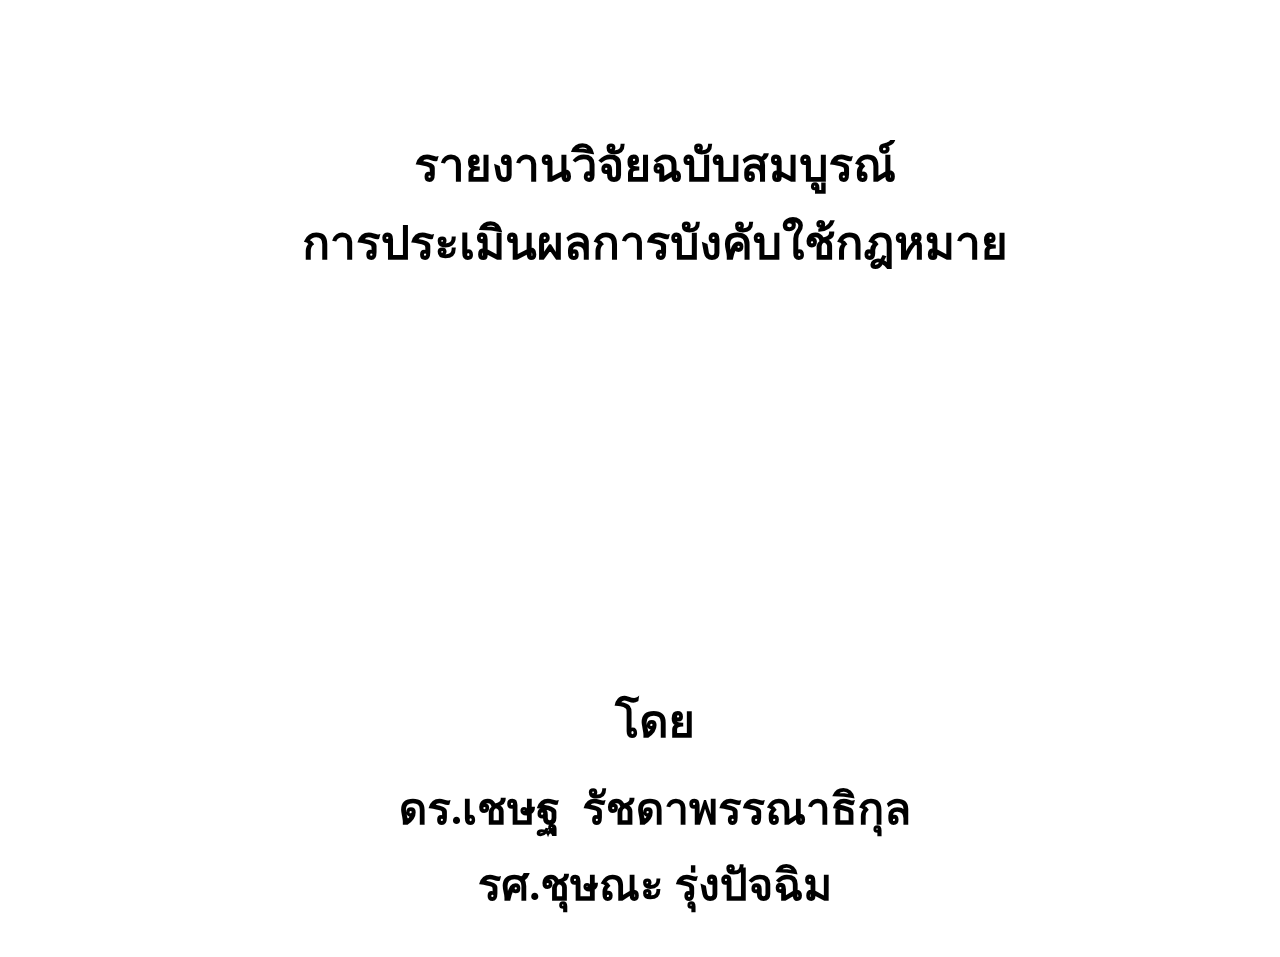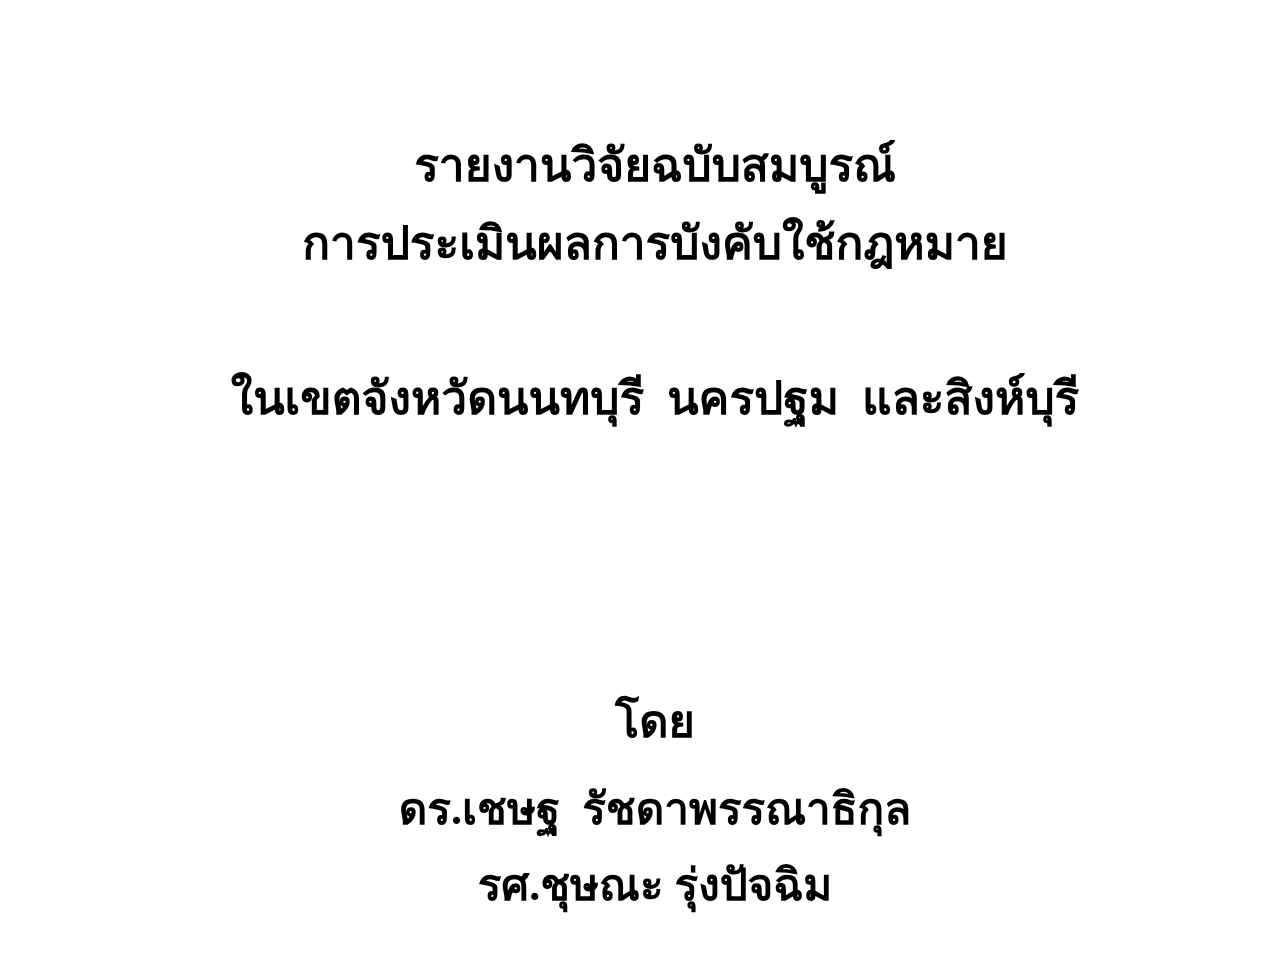--- a/index.html
+++ b/index.html
@@ -39,21 +39,20 @@
 </head>
 <body>
 
 <div class="doc-page">
 
   <div id="title-line-2" class="doc-line title-line">การประเมินผลการบังคับใช้กฎหมาย</div>
 
   <div id="title-line-1" class="doc-line title-line">รายงานวิจัยฉบับสมบูรณ์</div>
 
 
-  <div id="title-line-4" class="doc-line title-line">ในเขตจังหวัดนนทบุรี  นครปฐม  และสิงห์บุรี</div>
 
   <div id="author-1" class="doc-line author-line">ดร.เชษฐ  รัชดาพรรณาธิกุล</div>
 
   <div id="byline" class="doc-line byline-label">โดย</div>
 
   <div id="author-2" class="doc-line author-line">รศ.ชุษณะ รุ่งปัจฉิม</div>
 
 </div>
 
 </body></html>

